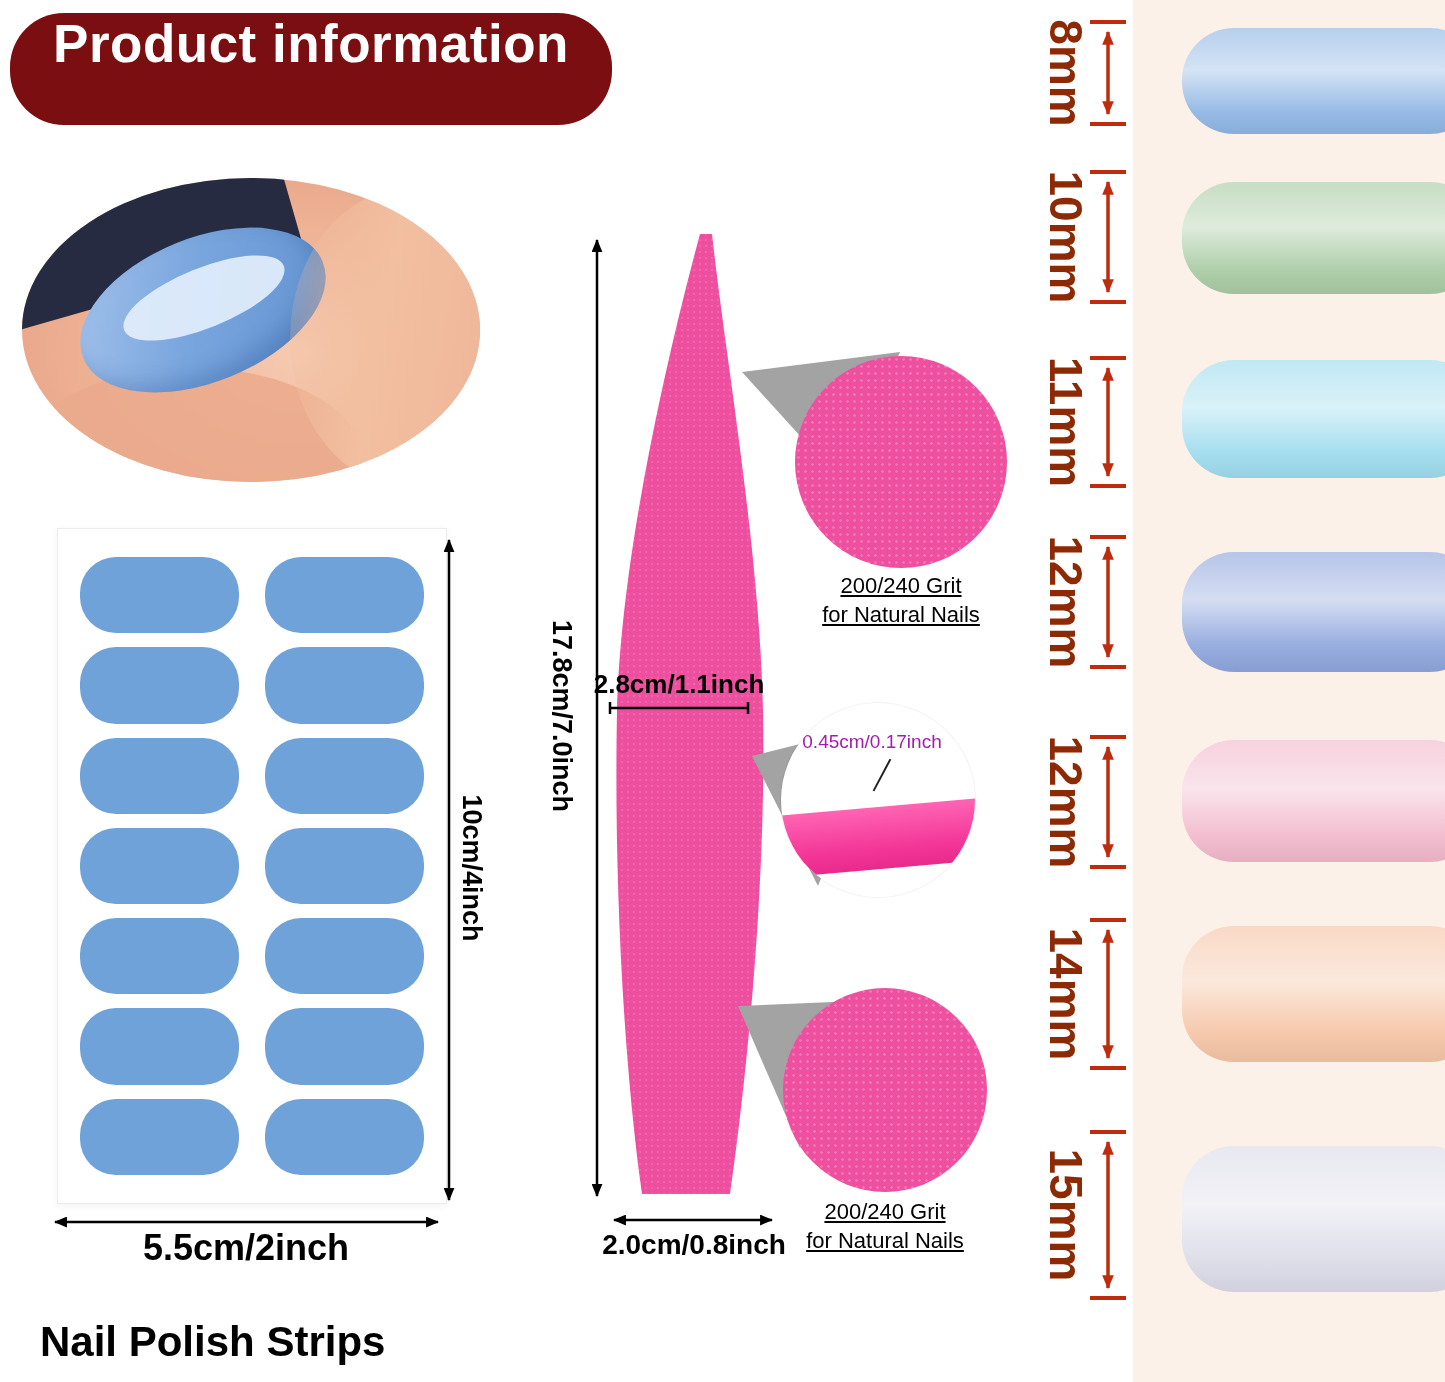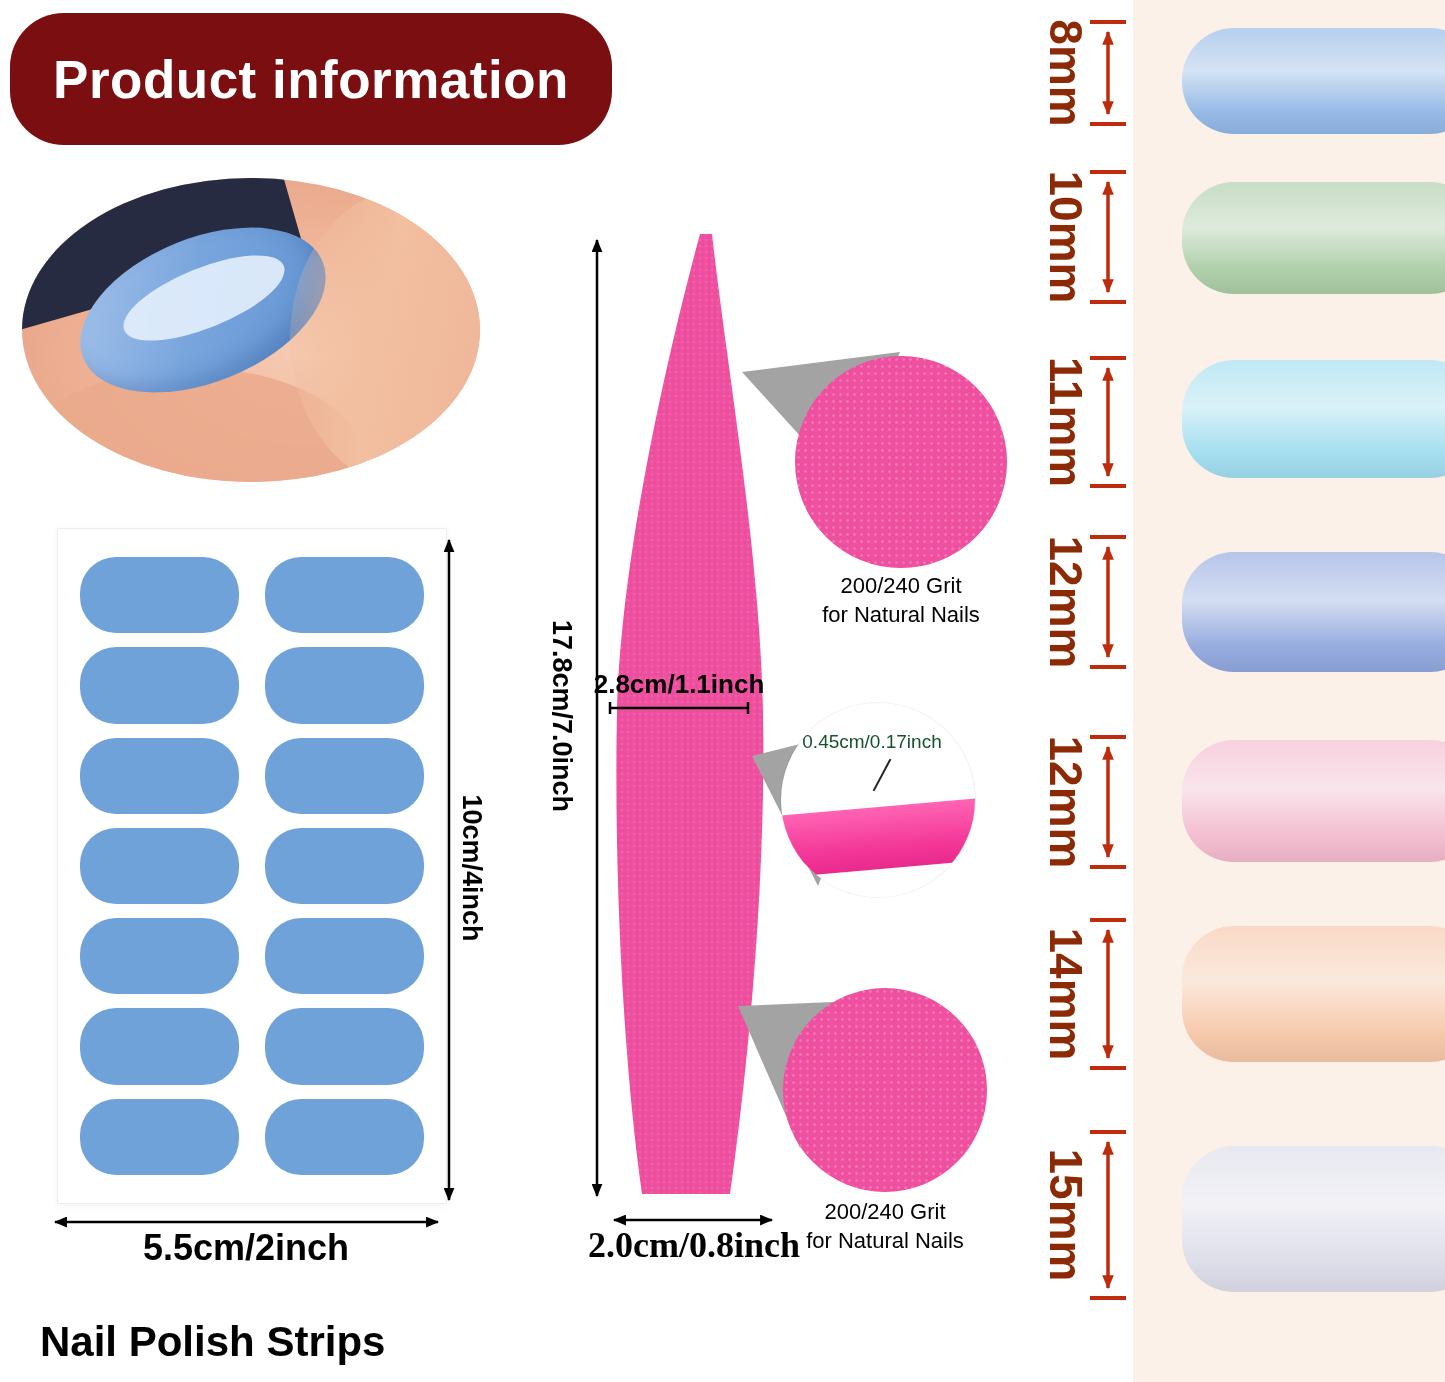--- a/index.html
+++ b/index.html
@@ -2,23 +2,23 @@
 <html style="--banner-bg: #7a0e11; --banner-text: #ffffff; --strip-blue: #6fa2d8; --file-pink: #ef4f9f; --size-text: #8c2a05; --arrow-red: #bf2c0d; --wedge-gray: #a3a3a3; --right-bg: #fcf1e8;"><head>
 <meta charset="utf-8">
 <style>
   * { margin:0; padding:0; box-sizing:border-box; }
   html,body { width:1445px; height:1382px; }
   body { font-family:"Liberation Sans", sans-serif; background:#fff; overflow:hidden; }
   .page { position:relative; width:1445px; height:1382px; background:#fff; overflow:hidden; }
 
   .right-bg { position:absolute; right:0; top:0; width:312px; height:1382px; background:var(--right-bg,#fcf1e8); }
 
-  .banner { position:absolute; left:10px; top:13px; width:602px; height:132px;
+  .banner { position:absolute; left:10px; top:13px; width:602px; height:112px;
             background:var(--banner-bg,#7a0e11); border-radius:54px;
-            display:flex; align-items:center; justify-content:center; }
+            display:flex; align-items:flex-start; justify-content:center; }
   .banner-title { color:var(--banner-text,#ffffff); font-size:53px; font-weight:bold; letter-spacing:.5px; }
 
   
   .photo { position:absolute; left:22px; top:178px; width:458px; height:304px; border-radius:50%;
            overflow:hidden;
            background: radial-gradient(ellipse at 62% 58%, #f6cbb2 0%, #eeb093 55%, #e29b7e 100%); }
   .photo-dark { position:absolute; left:-70px; top:-85px; width:330px; height:205px;
                 background:#262b42; transform:rotate(-16deg); }
   .finger-tip { position:absolute; left:0px; top:190px; width:340px; height:180px;
                 background:#eaa98c; border-radius:50%; opacity:.85; }
@@ -61,27 +61,27 @@
   
   .callout { position:absolute; border-radius:50%; overflow:hidden; }
   .grit { background-image: radial-gradient(rgba(255,255,255,.22) 1px, rgba(255,255,255,0) 1.6px);
           background-size:7px 7px; }
   .c1 { left:795px; top:356px; width:212px; height:212px; background-color:var(--file-pink,#ef4f9f); }
   .c2 { left:781px; top:703px; width:194px; height:194px; background:#fff;
         box-shadow:0 0 0 1px rgba(0,0,0,.05); }
   .c2-band { position:absolute; left:-12px; top:104px; width:220px; height:62px;
              background:linear-gradient(180deg,#ff64b4 0%, #f23596 70%, #e82a8c 100%);
              transform:rotate(-5deg); }
-  .c2-label { position:absolute; left:0; right:12px; top:28px; text-align:center; font-size:19px; color:#14532d; }
+  .c2-label { position:absolute; left:0; right:12px; top:28px; text-align:center; font-size:19px; color:#a21caf; }
   .c2-pointer { position:absolute; left:100px; top:54px; width:2px; height:36px; background:#222;
                 transform:rotate(28deg); }
   .c3 { left:783px; top:988px; width:204px; height:204px; background-color:var(--file-pink,#ef4f9f); }
 
   .callout-label { position:absolute; text-align:center; font-size:22px; line-height:1.3; color:#000; }
-  .callout-label span { display:block; }
+  .callout-label span { display:block;text-decoration:underline; }
 
   
   .size-label { position:absolute; font-size:46px; font-weight:bold; color:var(--size-text,#8c2a05);
                 white-space:nowrap; transform:translate(-50%,-50%) rotate(90deg); }
   .rnail { position:absolute; left:1182px; width:300px; border-radius:52px; }
 </style>
 </head>
 <body>
 
 <div class="page">
@@ -201,21 +201,21 @@
   </div>
   <div class="callout-label" style="left:783px; top:1198px; width:204px;">
     <span>200/240 Grit</span>
     <span>for Natural Nails</span>
   </div>
 
   <div class="dim v" style="left:471px; top:868px;">10cm/4inch</div>
   <div class="dim h" style="left:246px; top:1248px; font-size:36px;">5.5cm/2inch</div>
   <div class="dim v" style="left:561px; top:716px;">17.8cm/7.0inch</div>
   <div class="dim h" style="left:679px; top:684px; font-size:26px;">2.8cm/1.1inch</div>
-  <div class="dim h" style="left:694px; top:1245px; font-size:36px;font-family:Liberation Serif, serif;">2.0cm/0.8inch</div>
+  <div class="dim h" style="left:694px; top:1245px; font-size:28px;">2.0cm/0.8inch</div>
 
   <div class="section-label" style="left:40px; top:1318px;">Nail Polish Strips</div>
 
   <div class="size-label" style="left:1066px; top:73px;">8mm</div>
   <div class="size-label" style="left:1066px; top:237px;">10mm</div>
   <div class="size-label" style="left:1066px; top:422px;">11mm</div>
   <div class="size-label" style="left:1066px; top:602px;">12mm</div>
   <div class="size-label" style="left:1066px; top:802px;">12mm</div>
   <div class="size-label" style="left:1066px; top:994px;">14mm</div>
   <div class="size-label" style="left:1066px; top:1215px;">15mm</div>

